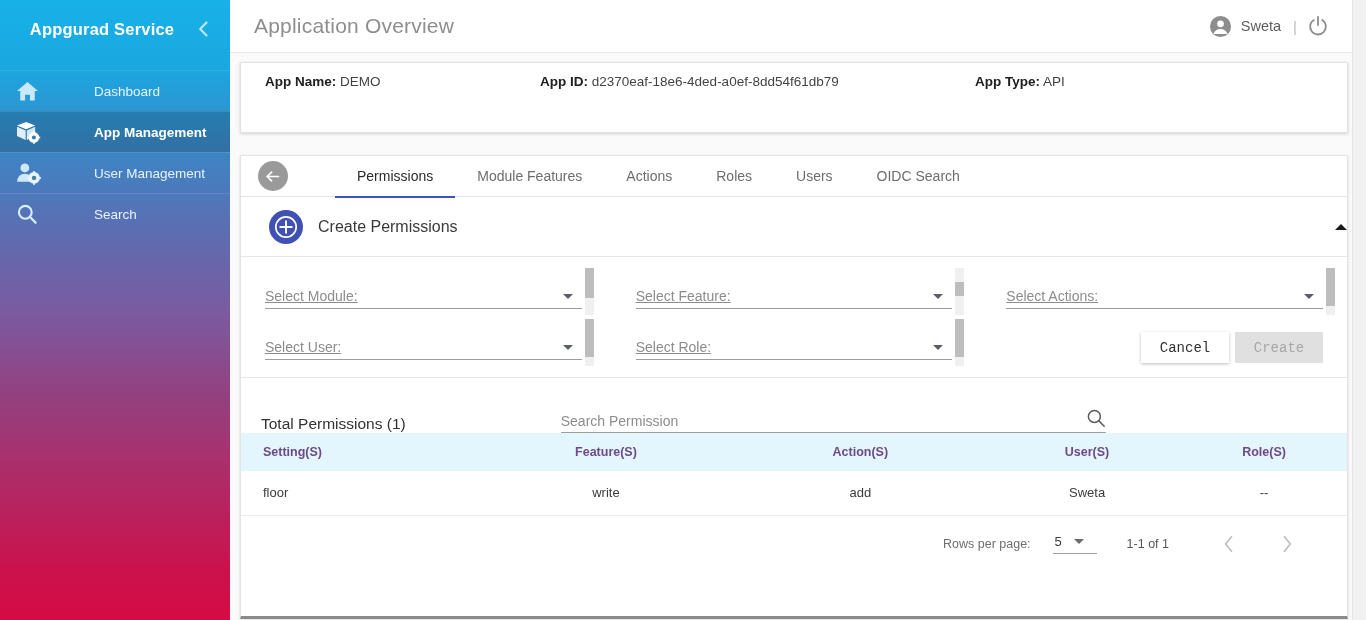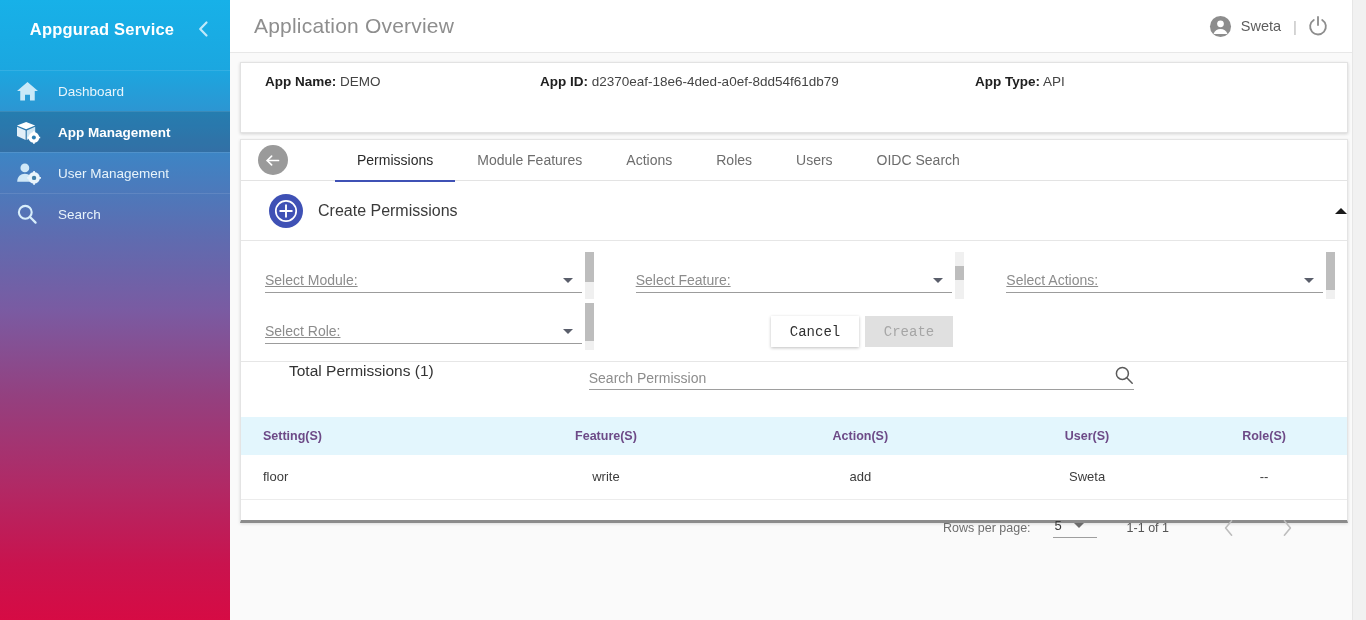--- a/index.html
+++ b/index.html
@@ -54,20 +54,21 @@
 
   .nav-item {
     height: 41px;
     display: flex; align-items: center;
     padding-left: 16px;
     color: #e8f4fb;
     font-size: 13.5px;
     cursor: pointer;
     border-top: 1px solid rgba(255,255,255,0.10);
     position: relative;
+    gap: 36px;
   }
   .nav-item.active {
     background: rgba(0,0,0,0.16);
     color: #ffffff;
     font-weight: bold;
   }
   .nav-icon {
     width: 34px; height: 24px;
     display: flex; align-items: center; justify-content: flex-start;
     margin-right: 8px;
@@ -131,22 +132,22 @@
   .info-cell { font-size: 13.5px; color: #444; white-space: nowrap; }
   .info-cell b { color: #202020; font-weight: bold; }
   #cell-appname { margin-left: 24px; width: 275px; }
   #cell-appid  { width: 435px; }
   #cell-apptype{ }
   #cell-callback { margin-left: 24px; display:flex; align-items:center; }
   #copy-icon { margin-left: 6px; cursor: pointer; display:block; }
 
   
   #main-card {
-    position: absolute; left: 240px; top: 139px;
-    width: 1108px; height: 384px;
+    position: absolute; left: 240px; top: 155px;
+    width: 1108px; height: 464px;
     background: #ffffff;
     border: 1px solid #e4e4e4;
     border-bottom: 3px solid #8b8b8b;
     box-shadow: 0 1px 3px rgba(0,0,0,0.13);
   }
 
   
   #tabbar {
     position: relative;
     height: 41px;
@@ -265,23 +266,22 @@
     margin-right: 6px;
   }
   #create-btn {
     background: #e0e0e0; color: #a6a6a6;
     cursor: default;
   }
 
   
   #totals-row {
     height: 55px;
-    display: flex; align-items: flex-start;
+    display: flex; align-items: flex-end;
     padding: 0 24px 0 20px;
-    margin-left: 28px;
   }
   #total-label { font-size: 15.5px; color: #333; }
   #search-wrap {
     margin-left: 155px;
     width: 545px;
     display: flex; align-items: flex-end;
     border-bottom: 1px solid #9e9e9e;
     height: 28px;
     padding-bottom: 3px;
   }
@@ -532,20 +532,29 @@
             <span class="field-label">Select Actions:</span>
             <span class="field-caret"></span>
           </div>
           <div class="field-scroll t2">
               <div class="thumb"></div>
             </div>
         </div>
       </div>
 
       <div class="form-row">
+        <div class="field">
+          <div class="field-inner">
+            <span class="field-label">Select User:</span>
+            <span class="field-caret"></span>
+          </div>
+          <div class="field-scroll t2">
+              <div class="thumb"></div>
+            </div>
+        </div>
         <div class="field">
           <div class="field-inner">
             <span class="field-label">Select Role:</span>
             <span class="field-caret"></span>
           </div>
           <div class="field-scroll t2">
               <div class="thumb"></div>
             </div>
         </div>
         <div id="button-group">

